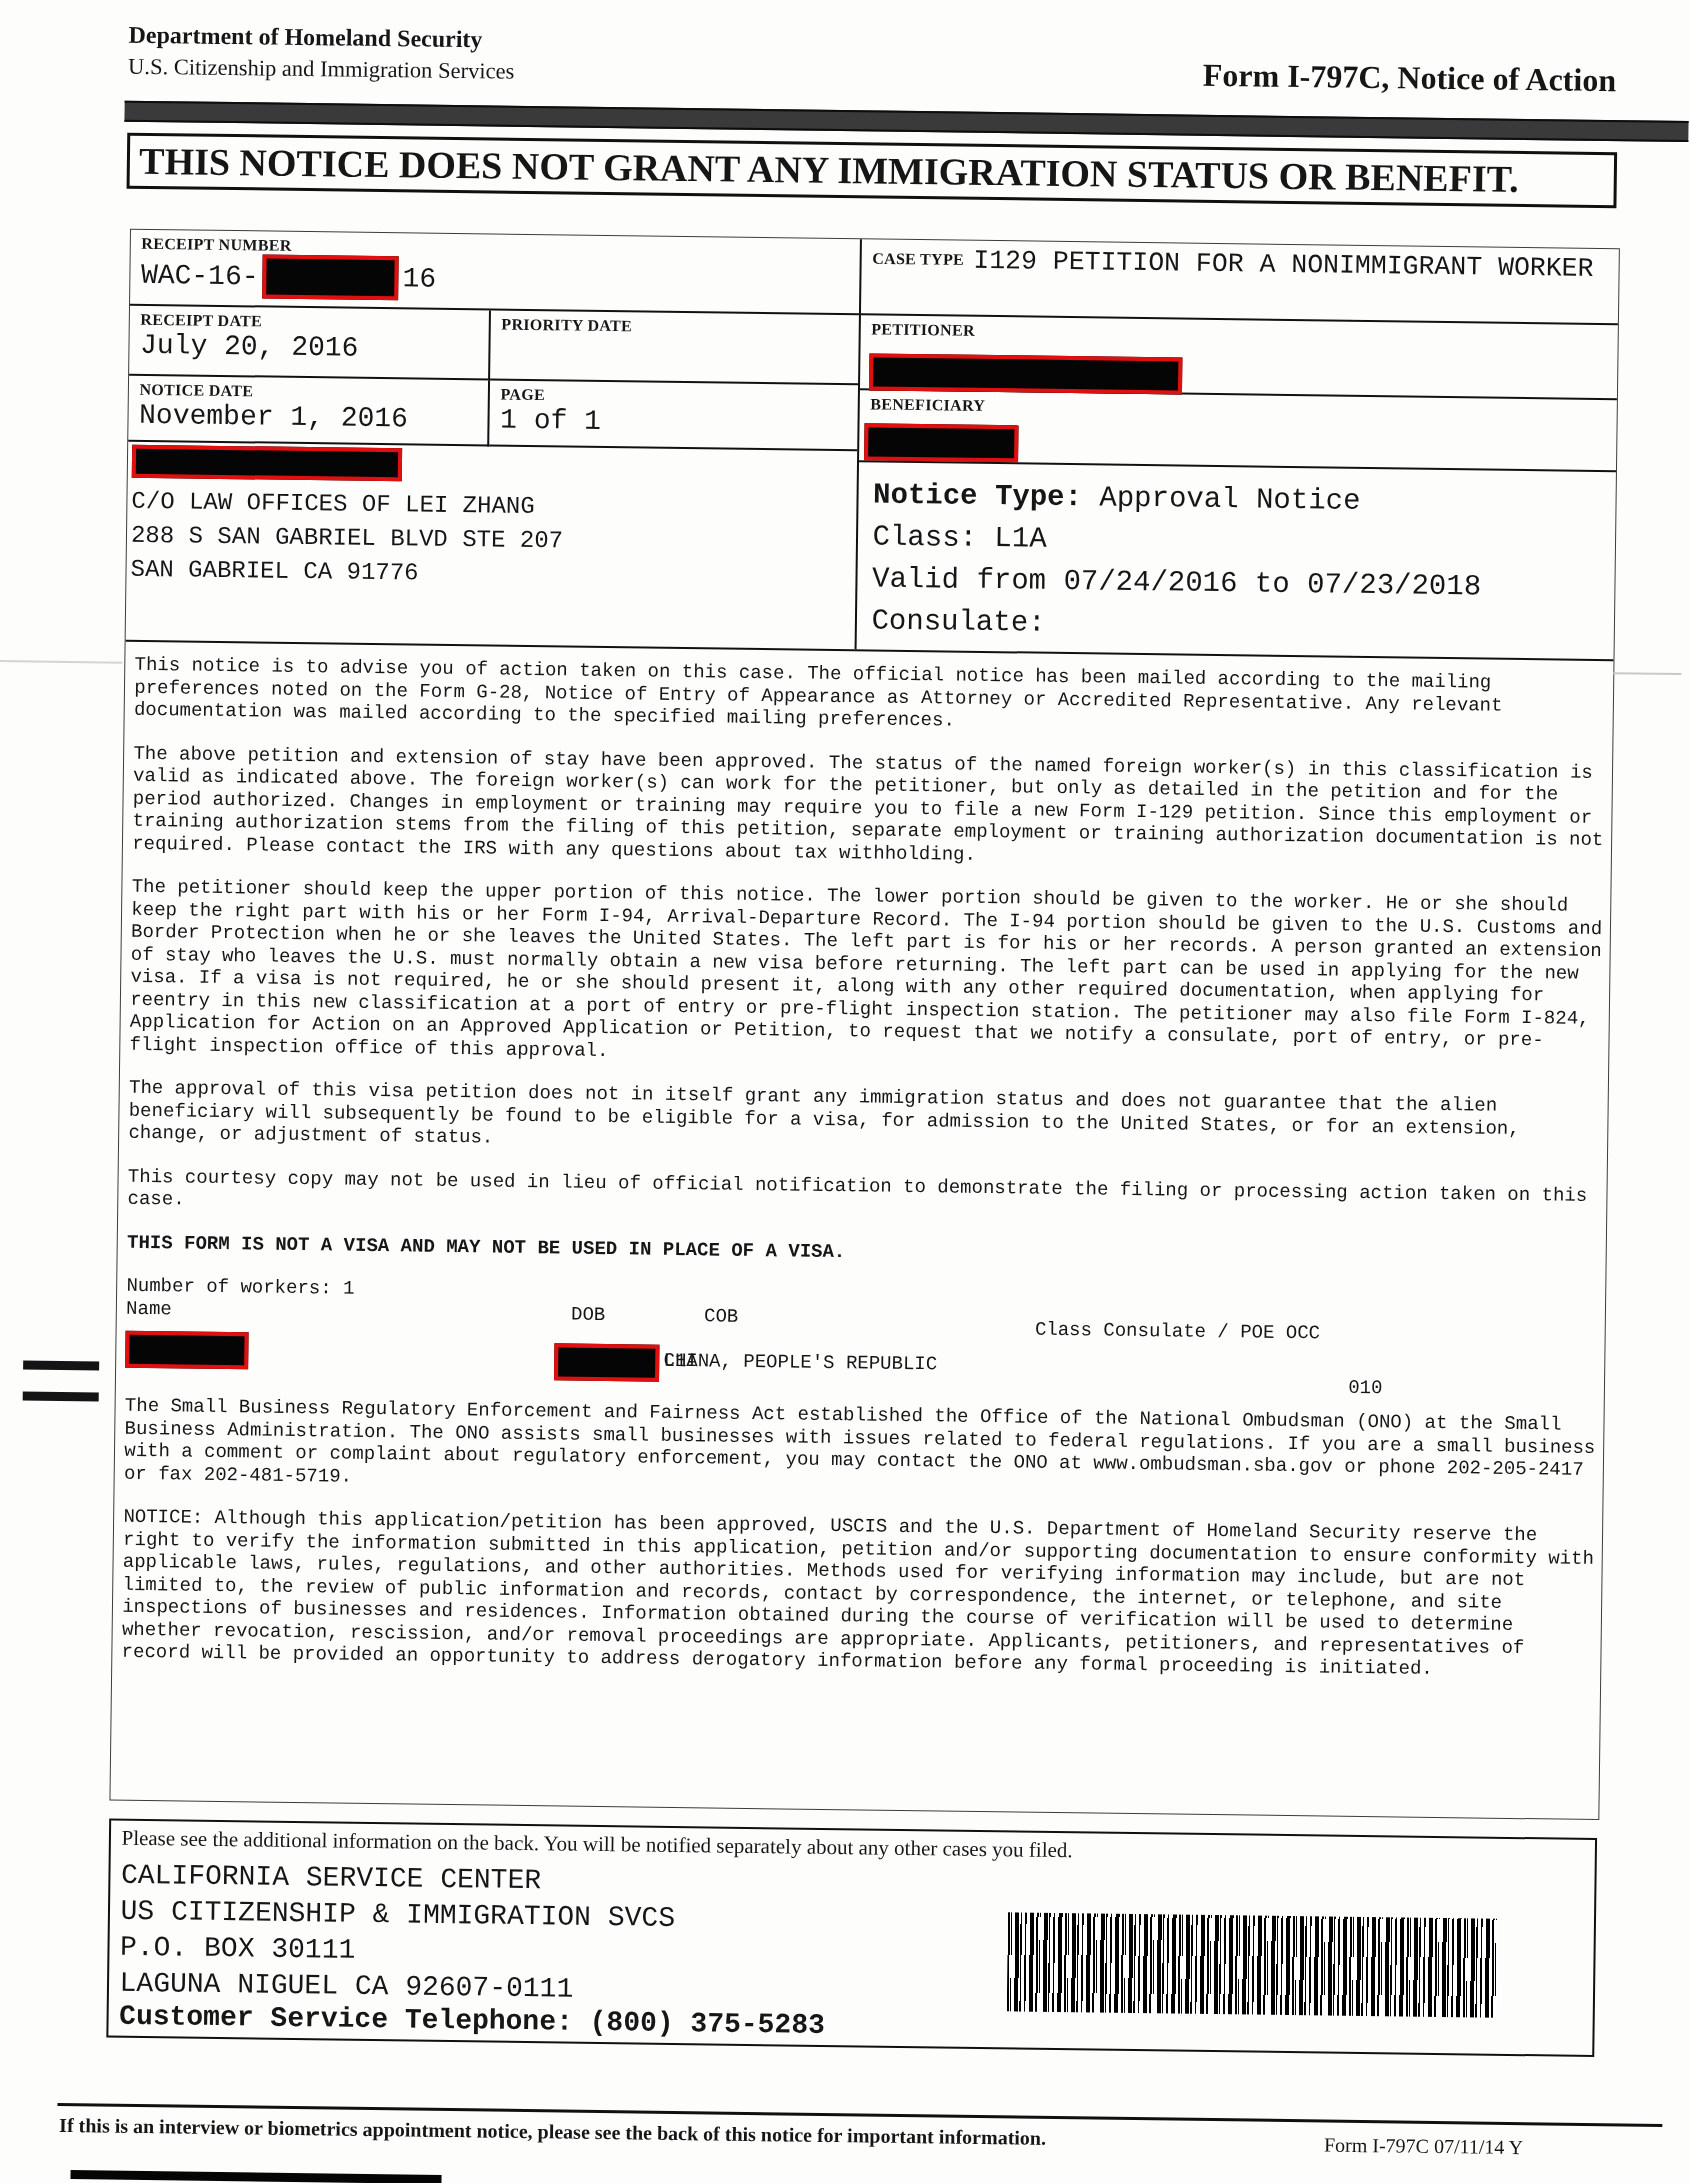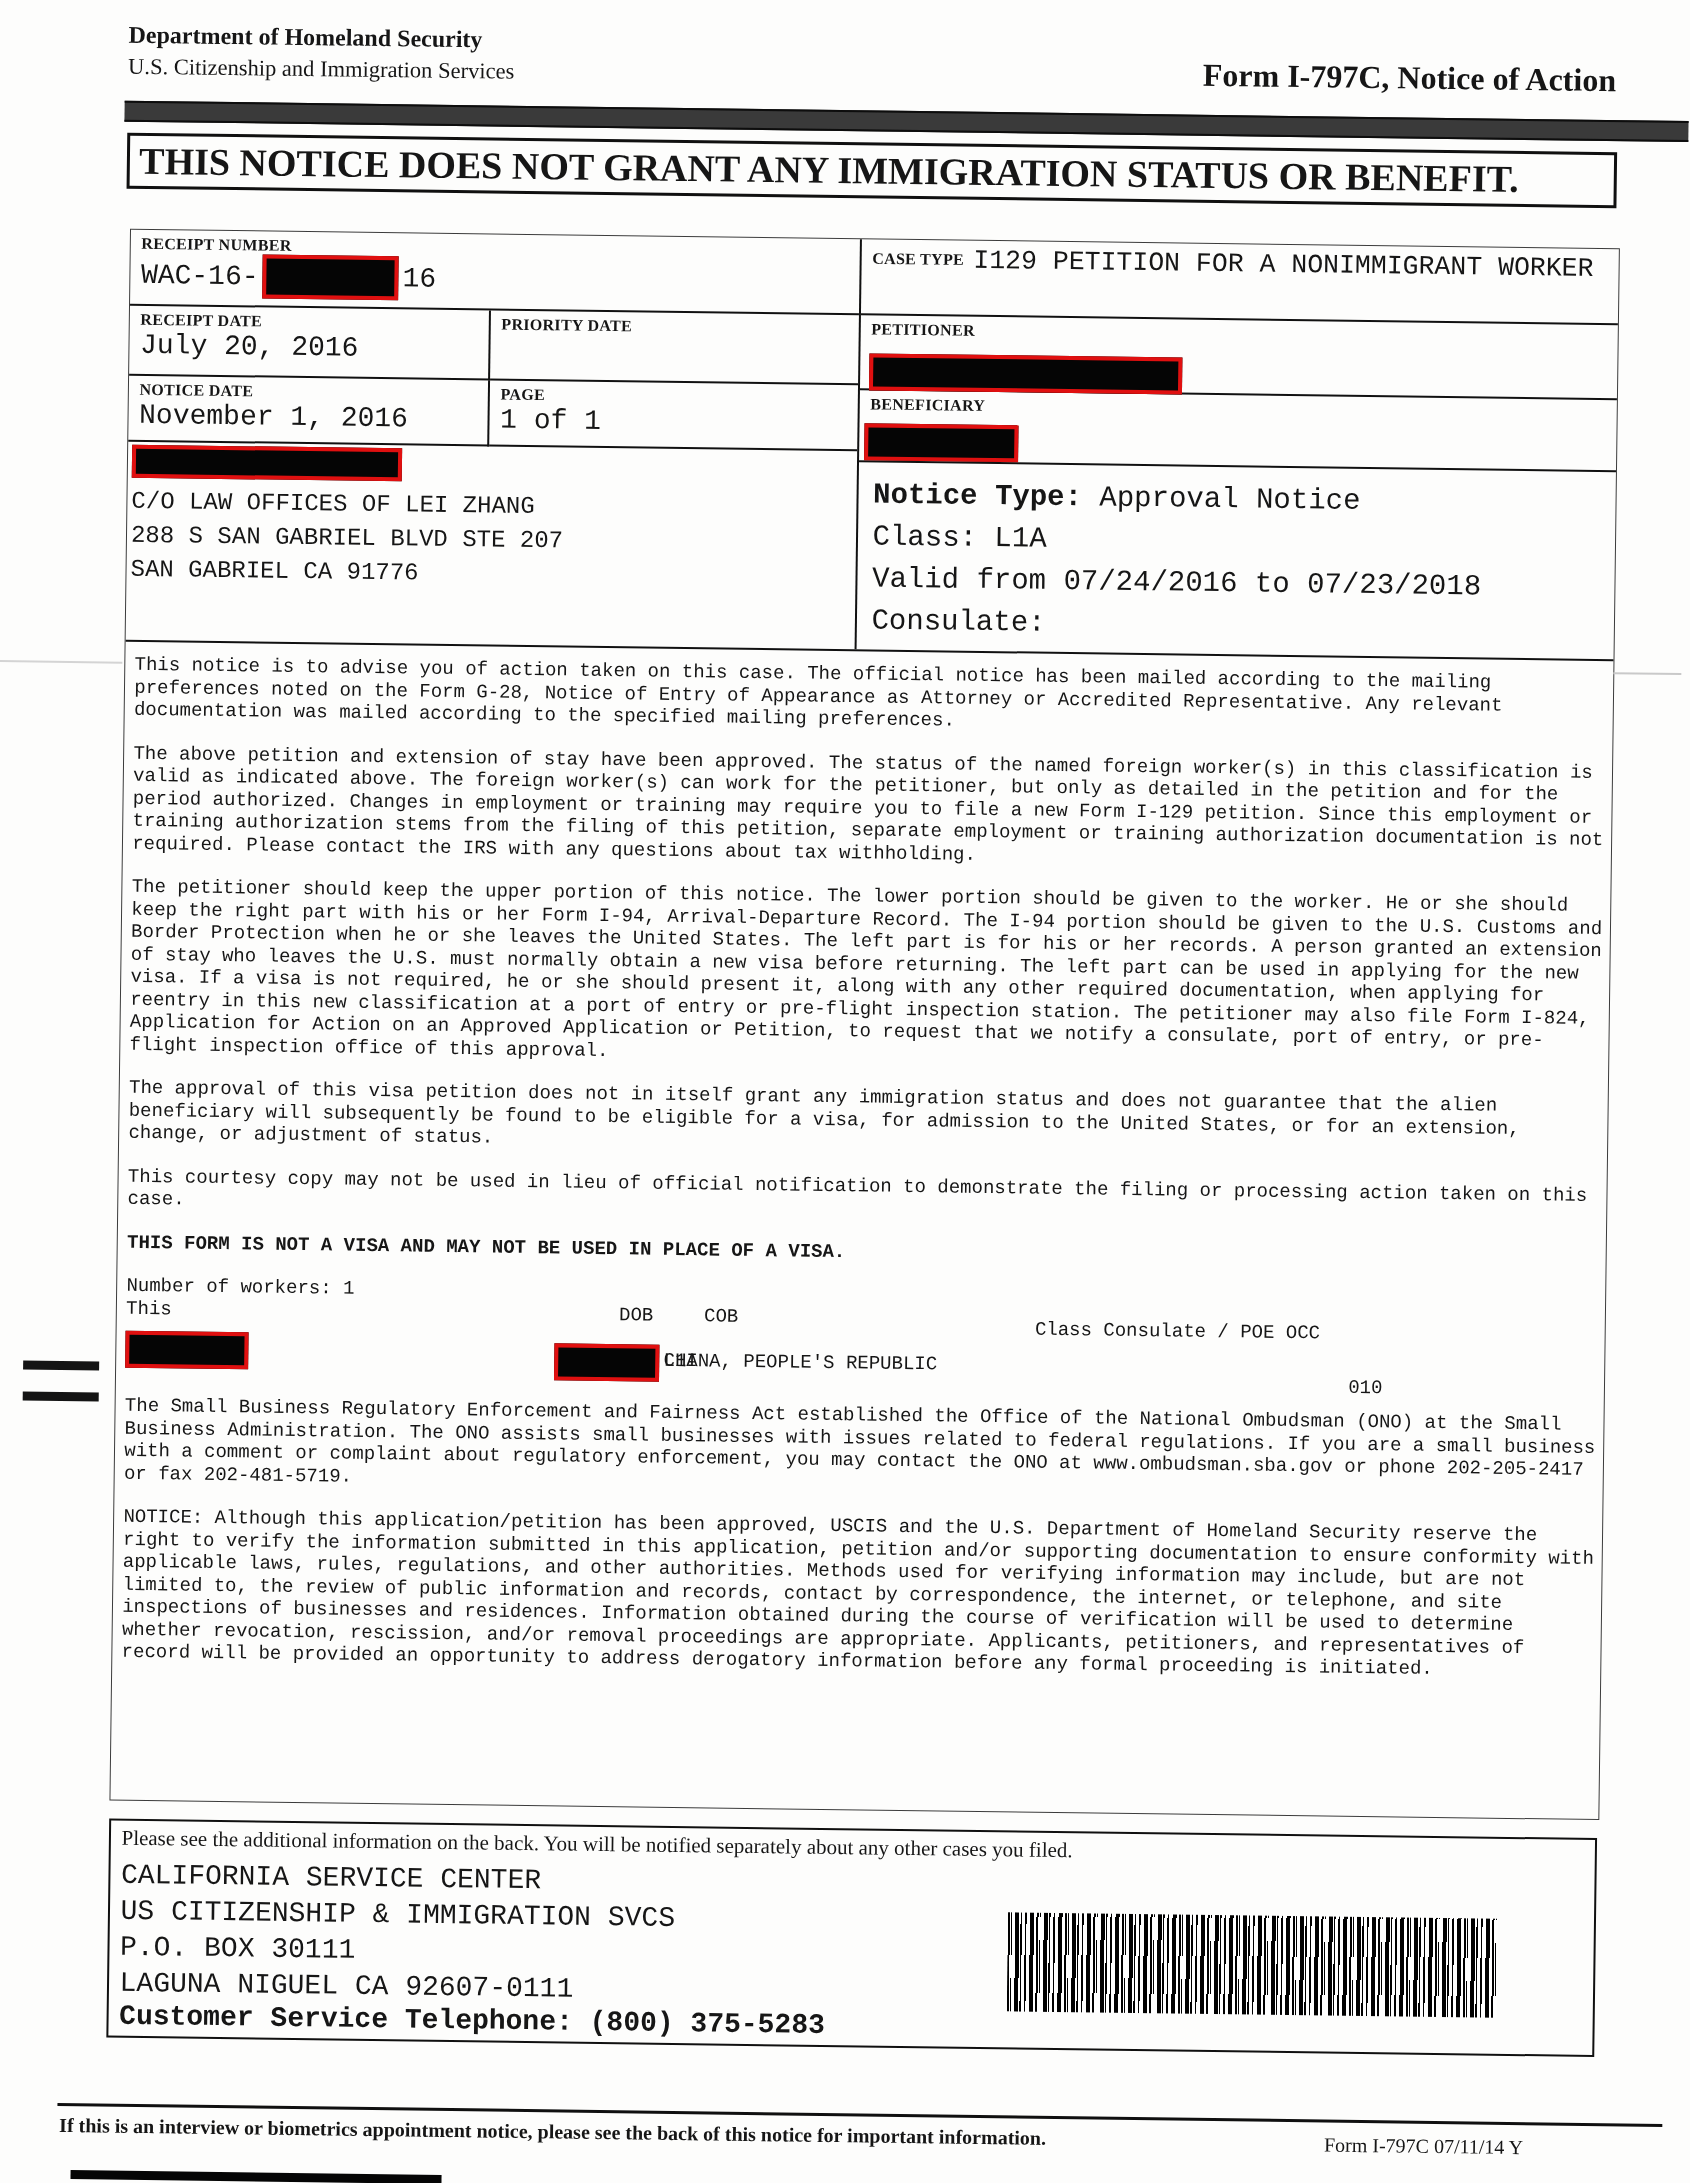--- a/index.html
+++ b/index.html
@@ -164,22 +164,22 @@
     <div class="bodytext mono">
       <p>This notice is to advise you of action taken on this case.  The official notice has been mailed according to the mailing preferences noted on the Form G-28, Notice of Entry of Appearance as Attorney or Accredited Representative.  Any relevant documentation was mailed according to the specified mailing preferences.</p>
       <p>The above petition and extension of stay have been approved.  The status of the named foreign worker(s) in this classification is valid as indicated above.  The foreign worker(s) can work for the petitioner, but only as detailed in the petition and for the period authorized.  Changes in employment or training may require you to file a new Form I-129 petition.  Since this employment or training authorization stems from the filing of this petition, separate employment or training authorization documentation is not required.  Please contact the IRS with any questions about tax withholding.</p>
       <p>The petitioner should keep the upper portion of this notice.  The lower portion should be given to the worker.  He or she should keep the right part with his or her Form I-94, Arrival-Departure Record.  The I-94 portion should be given to the U.S. Customs and Border Protection when he or she leaves the United States.  The left part is for his or her records.  A person granted an extension of stay who leaves the U.S. must normally obtain a new visa before returning.  The left part can be used in applying for the new visa.  If a visa is not required, he or she should present it, along with any other required documentation, when applying for reentry in this new classification at a port of entry or pre-flight inspection station.  The petitioner may also file Form I-824, Application for Action on an Approved Application or Petition, to request that we notify a consulate, port of entry, or pre-flight inspection office of this approval.</p>
       <p>The approval of this visa petition does not in itself grant any immigration status and does not guarantee that the alien beneficiary will subsequently be found to be eligible for a visa, for admission to the United States, or for an extension, change, or adjustment of status.</p>
       <p>This courtesy copy may not be used in lieu of official notification to demonstrate the filing or processing action taken on this case.</p>
       <p class="visa-warning">THIS FORM IS NOT A VISA AND MAY NOT BE USED IN PLACE OF A VISA.</p>
 
       <div class="wline">Number of workers: 1</div>
       <div class="whead">
-        <span style="left:0;">This</span>
-        <span style="left:445px;margin-left:48px;">DOB</span>
+        <span style="left:0;">Name</span>
+        <span style="left:445px;">DOB</span>
         <span style="left:578px;">COB</span>
         <span style="left:909px;top:9.3px;">Class Consulate / POE OCC</span>
       </div>
       <div class="wvals">
         <span class="redact r-name"></span>
         <span class="redact r-dob"></span>
         <span style="left:538px;top:17px;">
               <span>CHINA, PEOPLE'S REPUBLIC</span> 
               <span>L1A</span>
             </span>

